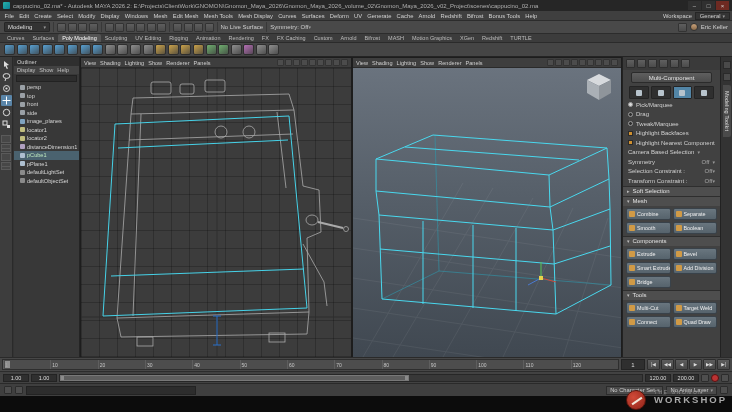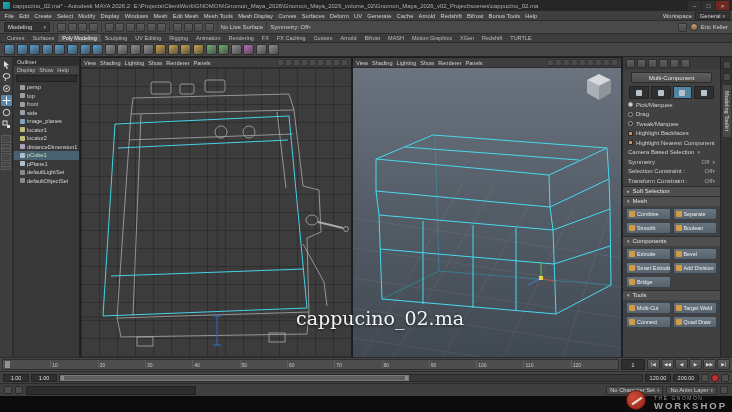--- a/index.html
+++ b/index.html
@@ -111,21 +111,21 @@
   .rs-bar::before,.rs-bar::after{content:"";position:absolute;top:0;bottom:0;width:3px;background:#8b8b8b}
   .rs-bar::before{left:0}.rs-bar::after{right:0}
   .rkey{width:8px;height:8px;border-radius:50%;background:#b33;border:1px solid #511}
   .statusbar{position:absolute;left:0;top:383px;width:732px;height:13px;background:#3f3f3f;display:flex;align-items:center;gap:3px;padding:0 4px;font-size:5.8px;border-top:1px solid #2a2a2a}
   .cmdline{width:170px;height:9px;background:#2d2d2d;border:1px solid #232323;color:#ccc;font-size:5.5px}
   .dd{background:#4a4a4a;border:1px solid #2c2c2c;height:9px;display:flex;align-items:center;gap:2px;padding:0 3px;color:#cfcfcf;white-space:nowrap}
   .sbi{width:8px;height:8px;background:#4e4e4e;border:1px solid #2c2c2c;border-radius:1px}
   .bottombar{position:absolute;left:0;top:396px;width:732px;height:16px;background:#0c0c0c}
 
   
-  .brand{position:absolute;right:5px;bottom:2px;display:flex;align-items:flex-end;gap:8px;z-index:6}
+  .brand{position:absolute;right:5px;bottom:2px;display:flex;align-items:flex-start;gap:8px;z-index:6}
   .brand-circle{width:20px;height:20px;border-radius:50%;background:radial-gradient(circle at 35% 35%,#d24a38,#8e2419);border:1px solid #5a140c;position:relative}
   .brand-circle::after{content:"";position:absolute;left:4px;top:9px;width:12px;height:2px;background:#f0e6d8;transform:rotate(-35deg)}
   .brand-text{display:flex;flex-direction:column;line-height:1}
   .brand-l1{font-size:5px;letter-spacing:1.5px;color:#8f8f8f}
   .brand-l2{font-size:9.5px;font-weight:bold;letter-spacing:2px;color:#a8a8a8}
 </style>
 </head>
 <body>
 
 <div class="stage">
@@ -601,21 +601,20 @@
         </div>
     </div>
 
     <div class="side-tabs">
       <div class="sq"></div>
       <div class="sq"></div>
       <div class="vtab">Modeling Toolkit</div>
     </div>
   </div>
 
-  <div class="watermark">cappucino_02.ma</div>
 
   <div class="timeline">
     <div class="tl-track">
       <div style="display:flex;flex:1">
 
       <div class="tick"><span>1</span></div>
           <div class="tick"><span>10</span></div>
           <div class="tick"><span>20</span></div>
           <div class="tick"><span>30</span></div>
           <div class="tick"><span>40</span></div>

